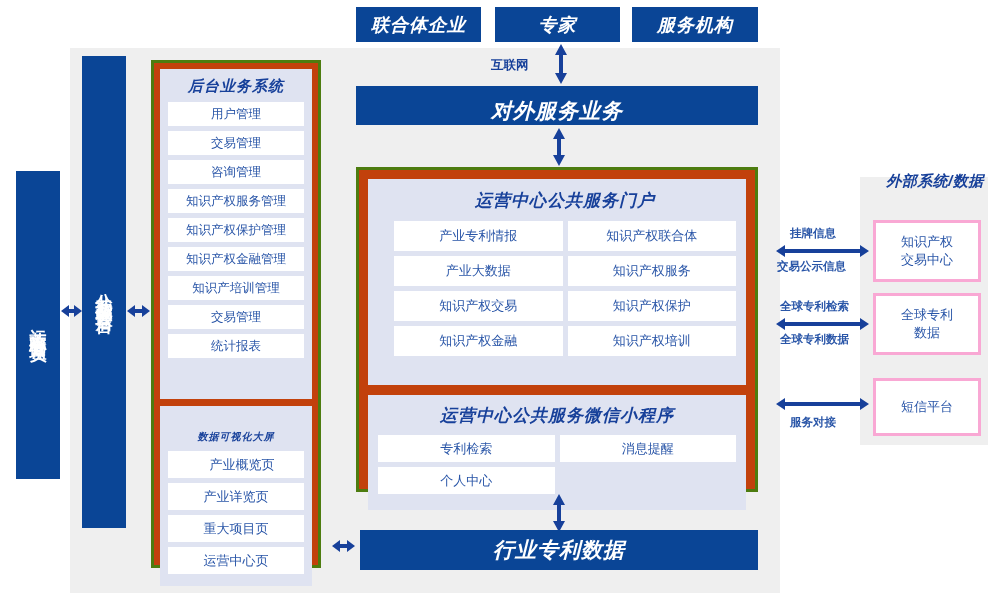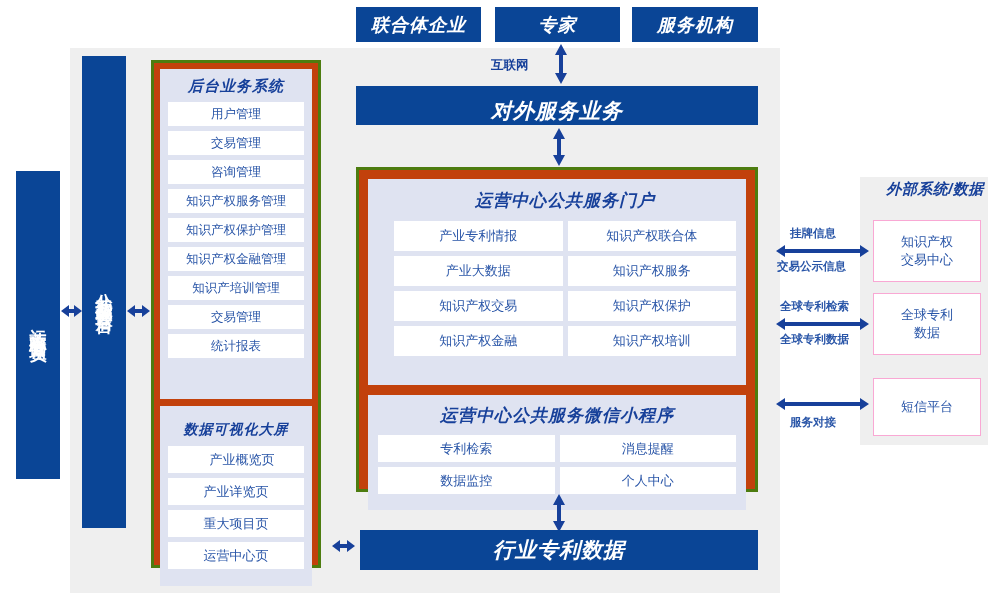--- a/index.html
+++ b/index.html
@@ -47,21 +47,21 @@
 
   .grid2{display:grid;grid-template-columns:1fr 1fr;gap:5px;}
   .col1{display:flex;flex-direction:column;gap:5px;}
 
   
   .ext-title{
     color:#17409a;font-weight:bold;font-style:italic;text-align:center;
     font-size:15px;letter-spacing:0.5px;
   }
   .ext-box{
-    background:#ffffff;border:1px solid #f9a8d4;color:#2a56a8;
+    background:#ffffff;border:3px solid #f9a8d4;color:#2a56a8;
     display:flex;align-items:center;justify-content:center;text-align:center;
     font-size:13px;line-height:1.35;
   }
   .arrow-lbl{
     position:absolute;color:#2a56a8;font-size:11.5px;font-weight:bold;
     white-space:nowrap;
   }
   .arrow-lbl.net{color:#17409a;font-size:12.5px;}
 </style>
 </head>
@@ -117,21 +117,21 @@
       <div class="chip small" style="height:24px;">知识产权服务管理</div>
       <div class="chip small" style="height:24px;">知识产权保护管理</div>
       <div class="chip small" style="height:24px;">知识产权金融管理</div>
       <div class="chip small" style="height:24px;">知识产培训管理</div>
       <div class="chip small" style="height:24px;">交易管理</div>
       <div class="chip small" style="height:24px;">统计报表</div>
     </div>
   </div>
 
   <div class="group" style="height:166px;margin-top:7px;">
-    <div class="group-title" style="font-size:14px;margin:9px 0 7px 0;">数据可视化大屏</div>
+    <div class="group-title" style="font-size:10px;margin:18px 0 7px 0;">数据可视化大屏</div>
     <div class="col1">
       <div class="chip" style="height:27px;padding-left:12px;">产业概览页</div>
       <div class="chip" style="height:27px;">产业详览页</div>
       <div class="chip" style="height:27px;">重大项目页</div>
       <div class="chip" style="height:27px;">运营中心页</div>
     </div>
   </div>
 </div>
 
 <svg class="abs" style="left:331px;top:537px;width:25px;height:18px;" viewBox="0 0 25 18">
@@ -152,37 +152,36 @@
       <div class="chip" style="height:30px;">知识产权金融</div>
       <div class="chip" style="height:30px;">知识产权培训</div>
     </div>
   </div>
 
   <div class="group" style="height:99px;margin-top:10px;padding:6px 10px 10px 10px;">
     <div class="group-title" style="font-size:17px;margin:3px 0 8px 0;">运营中心公共服务微信小程序</div>
     <div class="grid2">
       <div class="chip" style="height:27px;">专利检索</div>
       <div class="chip" style="height:27px;">消息提醒</div>
-      <div class="chip" style="height:27px;">数据监控</div>
       <div class="chip" style="height:27px;">个人中心</div>
     </div>
   </div>
 </div>
 
 <svg class="abs" style="left:548px;top:493px;width:22px;height:40px;" viewBox="0 0 22 40">
   <path d="M11 1 L17 12 L13 12 L13 28 L17 28 L11 39 L5 28 L9 28 L9 12 L5 12 Z" fill="#17409a"></path>
 </svg>
 
 <div class="abs bluebar" style="left:360px;top:530px;width:398px;height:40px;font-size:21px;">
   <span>行业专利数据</span>
 </div>
 
 <div class="abs" id="ext-col-bg" style="left:860px;top:177px;width:128px;height:268px;"></div>
 
-<div class="abs ext-title" style="left:860px;top:180px;width:130px;padding-left:20px;">外部系统/数据</div>
+<div class="abs ext-title" style="left:860px;top:172px;width:130px;padding-left:20px;">外部系统/数据</div>
 
 <div class="abs ext-box" style="left:873px;top:220px;width:108px;height:62px;">
   <span>
     <span>知识产权</span><br>
     <span>交易中心</span>
   </span>
 </div>
 
 <div class="abs ext-box" style="left:873px;top:293px;width:108px;height:62px;">
   <span>

